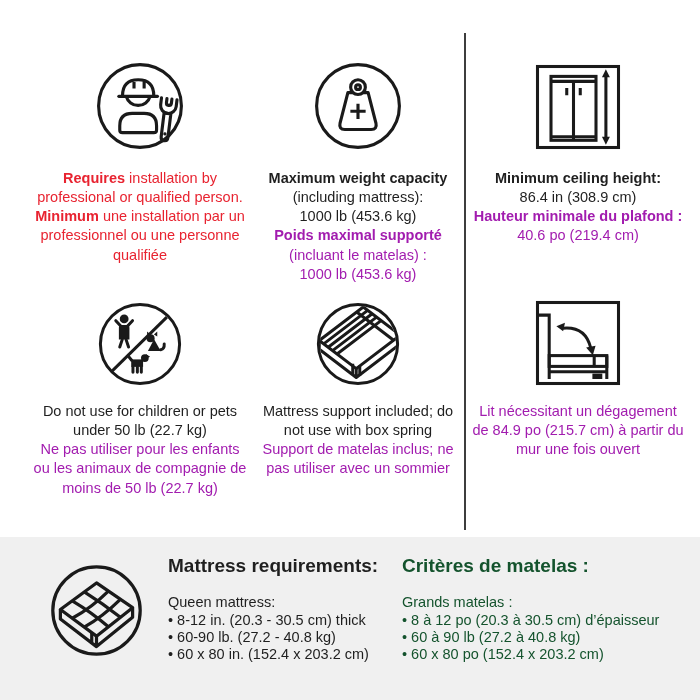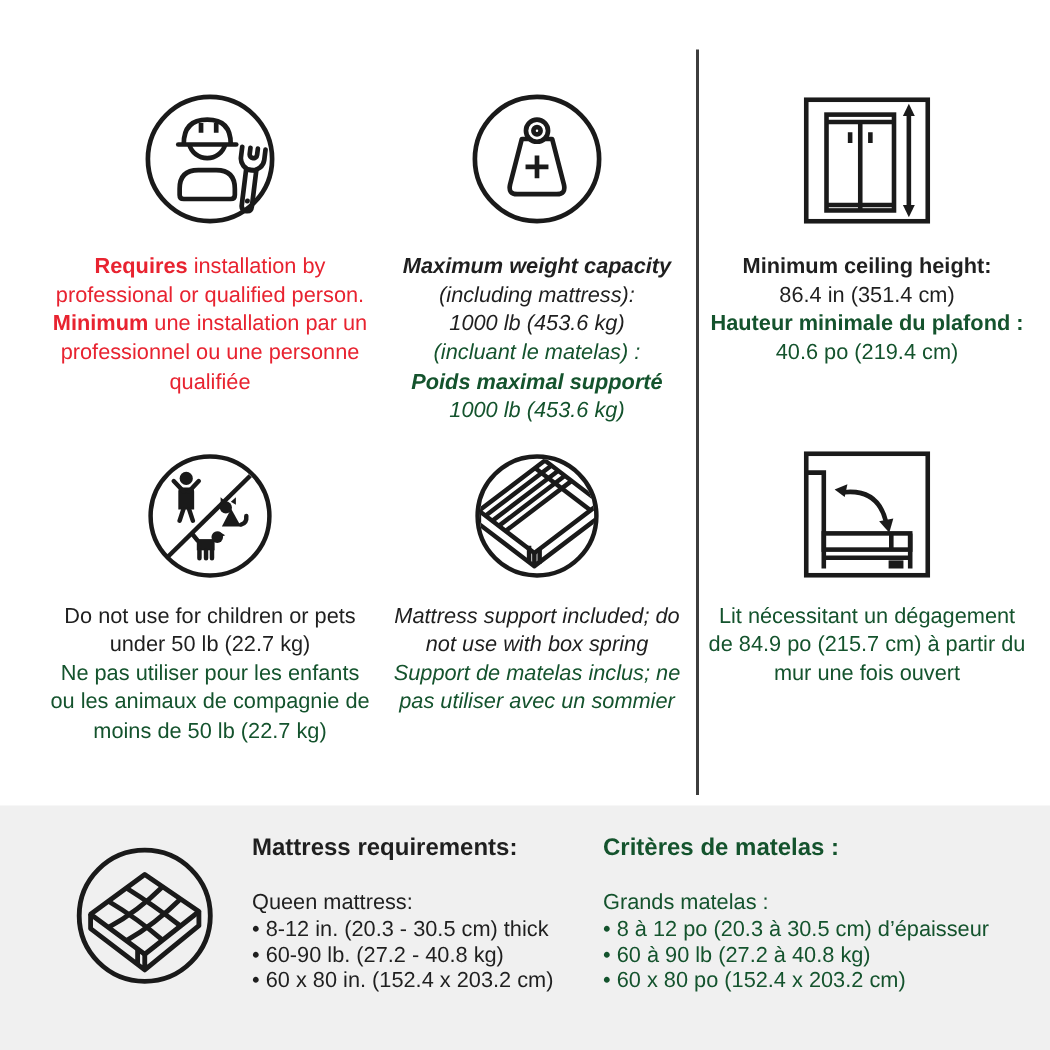--- a/index.html
+++ b/index.html
@@ -6,46 +6,46 @@
   .canvas{
     position:relative;width:700px;height:700px;background:#ffffff;overflow:hidden;
     font-family:"Liberation Sans","DejaVu Sans",sans-serif;color:#1f1f1f;
   }
   .grid{
     position:absolute;top:0;left:0;width:700px;
     display:grid;grid-template-columns:252px 212px 236px;grid-template-rows:290px auto;
   }
   .cell{display:flex;flex-direction:column;align-items:center;text-align:center;}
   .cell.col1{padding-left:28px;}
-  .cell.col2{padding-right:0;font-style:italic;}
+  .cell.col2{padding-right:0;}
   .cell.col3{padding-right:8px;}
   .iconbox{display:flex;align-items:flex-end;justify-content:center;}
   .row1 .iconbox{margin-top:60px;height:92px;}
   .row2 .iconbox{margin-top:10px;height:88px;}
   .row1 .cap{margin-top:17px;}
   .row2 .cap{margin-top:14px;text-align:center;}
   .cap{font-size:14.5px;line-height:1.32;}
   .cap p{margin:0;}
   .cap .b{font-weight:700;}
   .cap .nw{white-space:nowrap;}
   .red{color:#e82330;}
-  .fr{color:#14532d;}
+  .fr{color:#a21caf;}
   .c1{max-width:232px;}
   .c2{max-width:206px;}
   .c3{max-width:214px;}
   .c4{max-width:216px;}
   .c5{max-width:208px;}
   .c6{max-width:212px;}
   .divider{position:absolute;left:464px;top:33px;width:2px;height:497px;background:#3d3d3d;}
   .bottom-panel{position:absolute;left:0;top:537px;width:700px;height:163px;background:#f0f0f0;}
   .panel-icon{position:absolute;left:49px;top:26px;width:95px;height:95px;}
   .req-col{position:absolute;top:20px;font-size:14.5px;line-height:17px;}
   .req-en{left:168px;width:230px;}
   .req-fr{left:402px;width:292px;color:#14532d;}
-  .req-heading{font-weight:700;font-size:16px;margin:0 0 20px 0;white-space:nowrap;}
+  .req-heading{font-weight:700;font-size:19px;margin:0 0 20px 0;white-space:nowrap;}
   .req-sub{margin:0 0 1px 0;white-space:nowrap;}
   .req-list{margin:0;padding:0;list-style:none;}
   .req-list li{margin:0;white-space:nowrap;}
   .req-list li::before{content:"• ";}
   svg{display:block;}
   .stroke{fill:none;stroke:#1a1a1a;stroke-width:3.4;}
   .fill{fill:#1a1a1a;stroke:none;}
 </style>
 </head>
 <body>
@@ -86,41 +86,41 @@
           <path class="stroke" d="M39,35.5 H61 L69.5,68.5 q1.6,7 -5.2,7 H35.7 q-6.8,0 -5.2,-7 z" stroke-width="3.4" stroke-linejoin="round"></path>
           <circle cx="50" cy="29.5" r="8" fill="#ffffff" stroke="#1a1a1a" stroke-width="3.4"></circle>
           <circle class="stroke" cx="50" cy="29.5" r="2.6" stroke-width="2.6"></circle>
           <path class="stroke" d="M50,47.5 V64 M41.7,55.7 H58.3" stroke-width="5.6"></path>
         </svg>
       </div>
       <div class="cap c2">
         <p class="b nw">Maximum weight capacity</p>
         <p class="nw">(including mattress):</p>
         <p class="nw">1000 lb (453.6 kg)</p>
+        <p class="fr b nw">Poids maximal supporté</p>
         <p class="fr nw">(incluant le matelas) :</p>
-        <p class="fr b nw">Poids maximal supporté</p>
         <p class="fr nw">1000 lb (453.6 kg)</p>
       </div>
     </div>
 
     <div class="cell col3 row1">
       <div class="iconbox">
         <svg width="90" height="90" viewBox="0 0 100 100">
           <rect class="stroke" x="5" y="5" width="90" height="90" stroke-width="4"></rect>
           <rect class="stroke" x="20" y="16" width="50" height="71" stroke-width="3"></rect>
           <path class="stroke" d="M20,21.5 H70 M45,21.5 V87 M20,83 H70" stroke-width="2.4"></path>
           <path class="stroke" d="M37.5,29 v8 M52.5,29 v8" stroke-width="2.4"></path>
           <path class="stroke" d="M81,14.5 V85.5" stroke-width="3"></path>
           <polygon class="fill" points="81,8 76.6,17 85.4,17"></polygon>
           <polygon class="fill" points="81,92 76.6,83 85.4,83"></polygon>
         </svg>
       </div>
       <div class="cap c3">
         <p class="b nw">Minimum ceiling height:</p>
-        <p class="nw">86.4 in (351.4 cm)</p>
+        <p class="nw">86.4 in (308.9 cm)</p>
         <p class="fr b nw">Hauteur minimale du plafond :</p>
         <p class="fr nw">40.6 po (219.4 cm)</p>
       </div>
     </div>
 
     <div class="cell col1 row2">
       <div class="iconbox">
         <svg width="88" height="88" viewBox="0 0 100 100">
           <circle class="stroke" cx="50" cy="50" r="45" stroke-width="4"></circle>
           <path class="stroke" d="M18.5,80.5 L80.5,19.5" stroke-width="4"></path>

